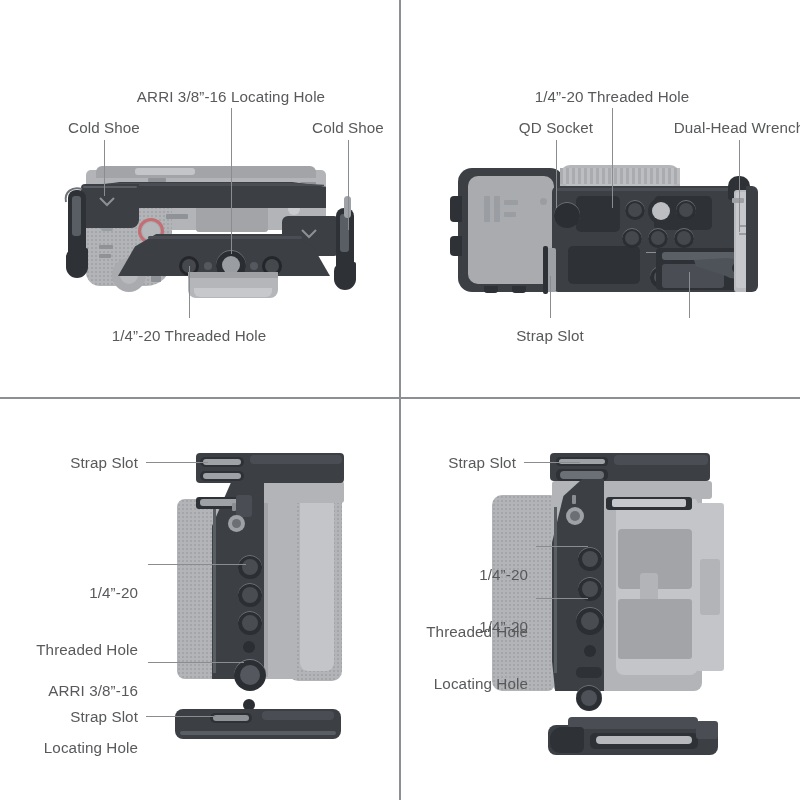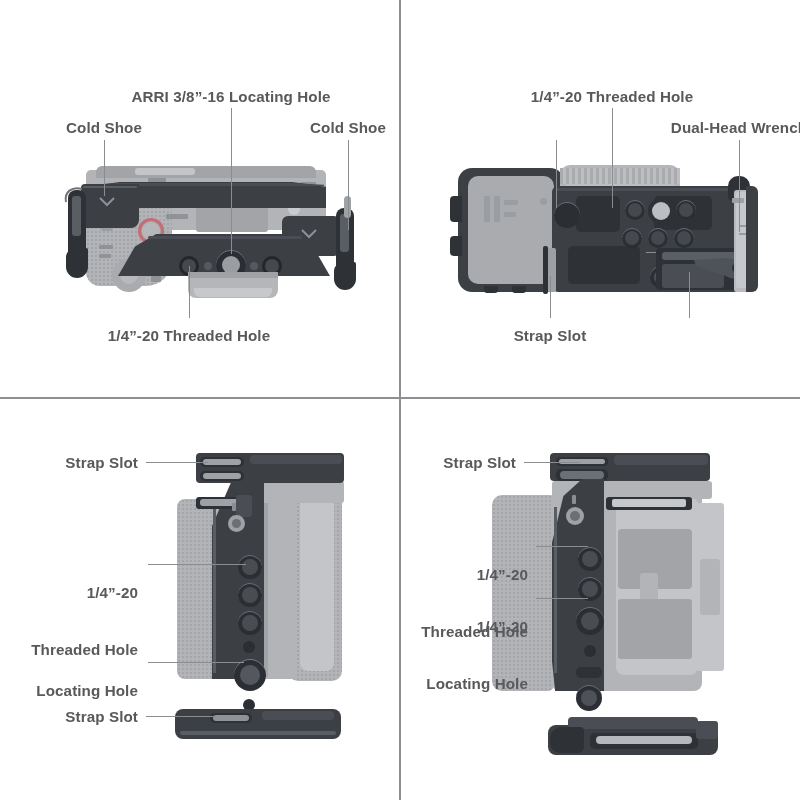--- a/index.html
+++ b/index.html
@@ -24,21 +24,21 @@
   #q-br{left:400px;top:399px;}
 
   
   .label{
     position:absolute;
     color:#58595b;
     font-size:15.2px;
     line-height:19px;
     letter-spacing:.1px;
     white-space:pre;
-    font-weight:700;
+    font-weight:400;
   }
   .label.c{text-align:center;}
   .label.r{text-align:right;}
 
   
   .lead{position:absolute;background:#8a8c8f;}
   .lead.v{width:1.3px;}
   .lead.h{height:1.3px;}
 
   
@@ -237,20 +237,21 @@
     <div class="art cage3" style="left:143px;top:246px;width:5px;height:48px;border-radius:2px;"></div>
 
     <div class="lead v" style="left:212px;top:108px;height:100px;"></div>
     <div class="lead v" style="left:156px;top:140px;height:68px;"></div>
     <div class="lead v" style="left:339px;top:140px;height:92px;"></div>
     <div class="lead v" style="left:150px;top:276px;height:42px;"></div>
     <div class="lead v" style="left:289px;top:272px;height:46px;"></div>
 
     <div class="label c" style="left:92px;top:87px;width:240px;">1/4”-20 Threaded Hole</div>
 
+    <div class="label c" style="left:76px;top:118px;width:160px;">QD Socket</div>
 
     <div class="label c" style="left:249px;top:118px;width:180px;">Dual-Head Wrench</div>
 
     <div class="label c" style="left:90px;top:326px;width:120px;">Strap Slot</div>
 
   </div>
 
   <div class="quad" id="q-bl">
 
     <div class="art grip" style="left:177px;top:100px;width:78px;height:180px;border-radius:8px 4px 4px 8px;"></div>
@@ -304,20 +305,21 @@
     <div class="lead h" style="left:146px;top:317px;width:70px;"></div>
 
     <div class="label r" style="left:0px;top:54px;width:138px;">Strap Slot</div>
 
     <div class="label r" style="left:0px;top:146px;width:138px;">
       <div>1/4”-20</div>
       <div>Threaded Hole</div>
     </div>
 
     <div class="label r" style="left:0px;top:244px;width:138px;">
+      <div>ARRI 3/8”-16</div>
       <div>Locating Hole</div>
     </div>
 
     <div class="label r" style="left:0px;top:308px;width:138px;">Strap Slot</div>
   </div>
 
   <div class="quad" id="q-br">
 
     <div class="art grip" style="left:92px;top:96px;width:62px;height:196px;border-radius:10px 4px 6px 10px;"></div>
     <div class="art cam rnd8" style="left:152px;top:88px;width:150px;height:204px;"></div>

